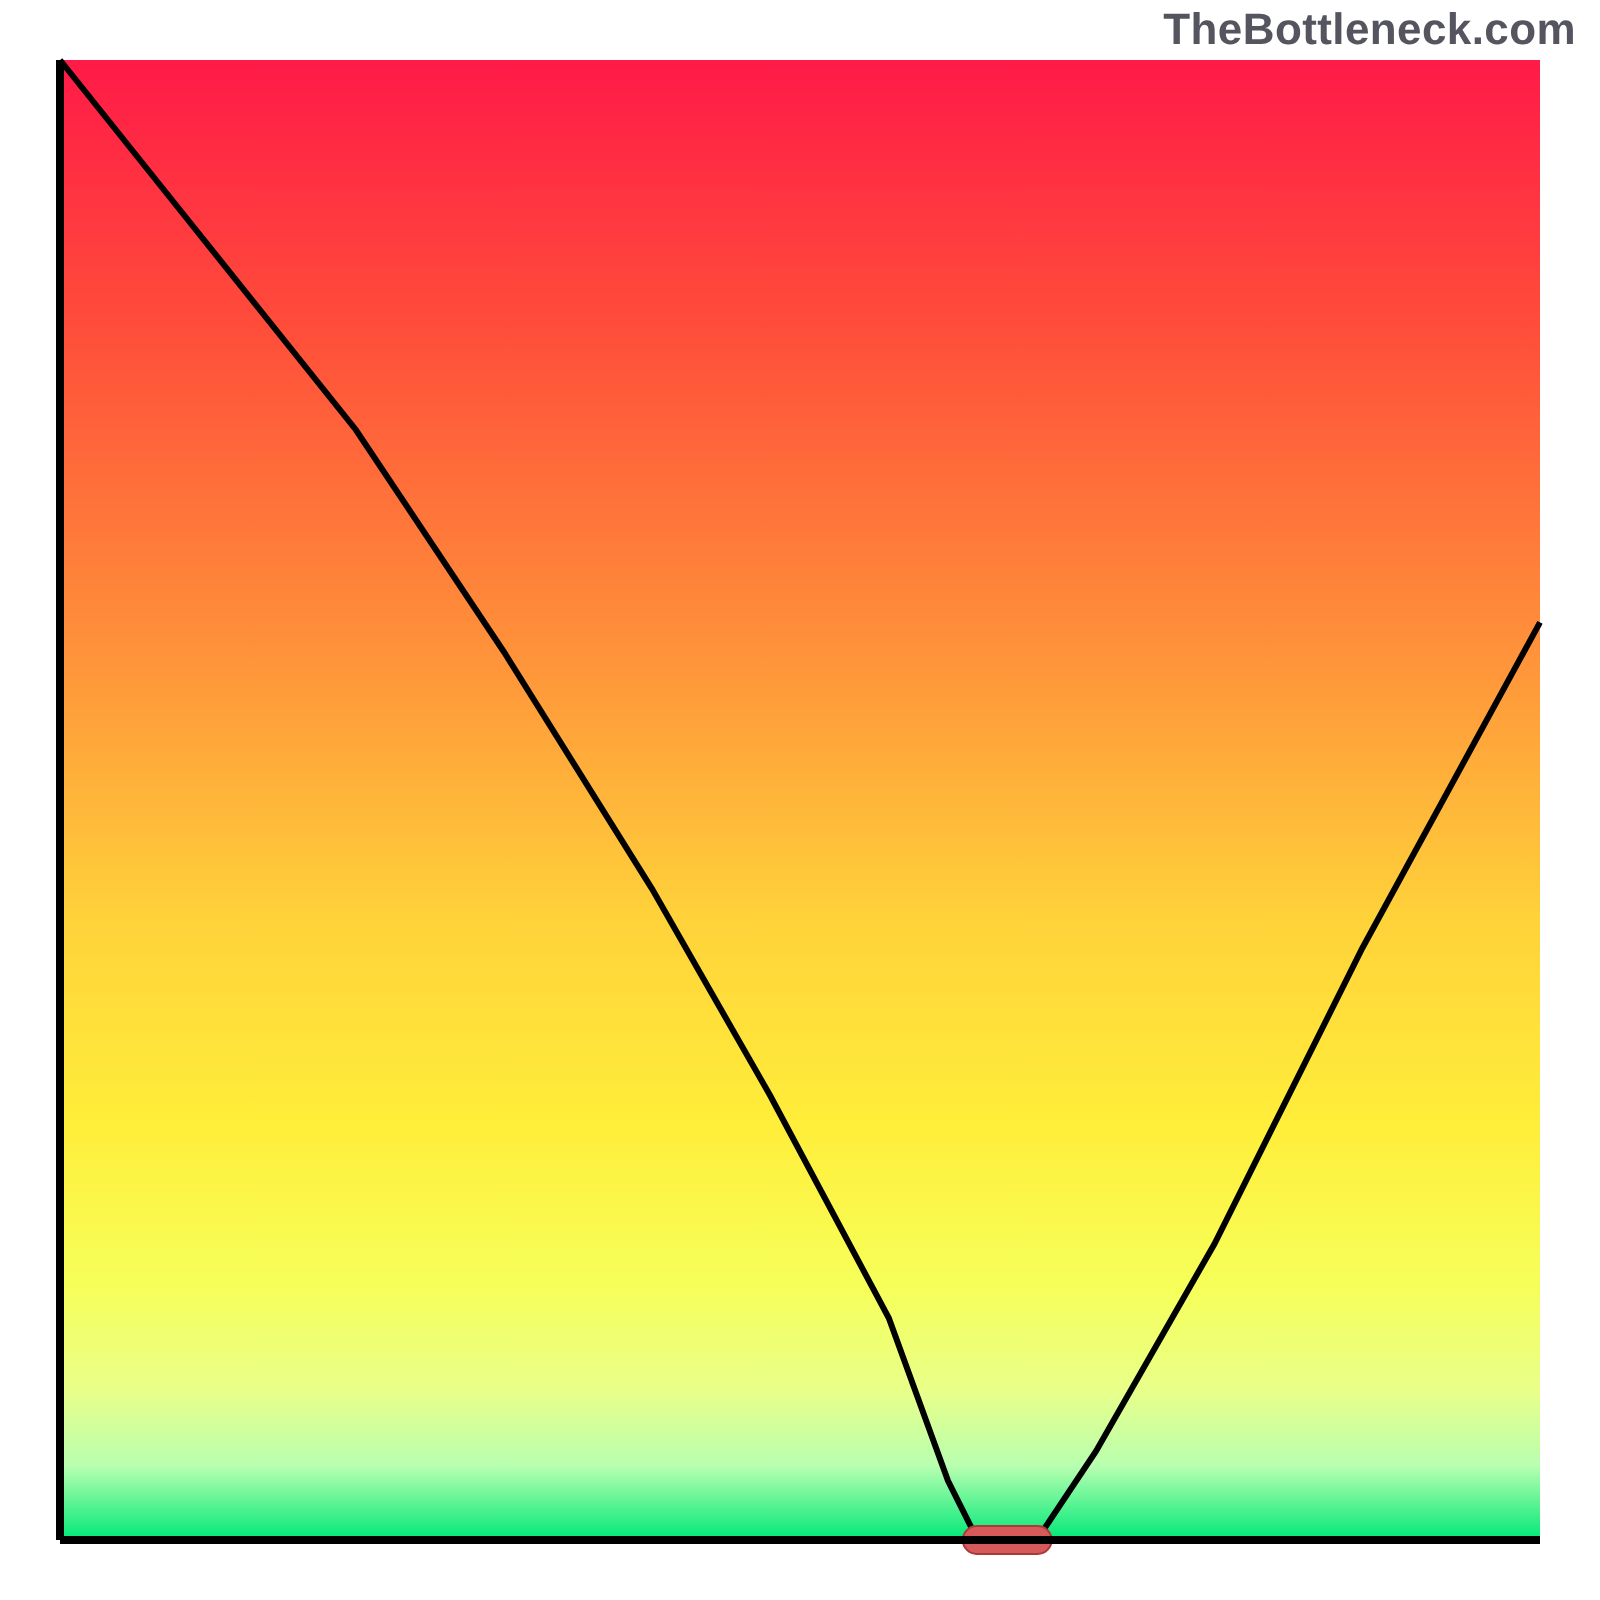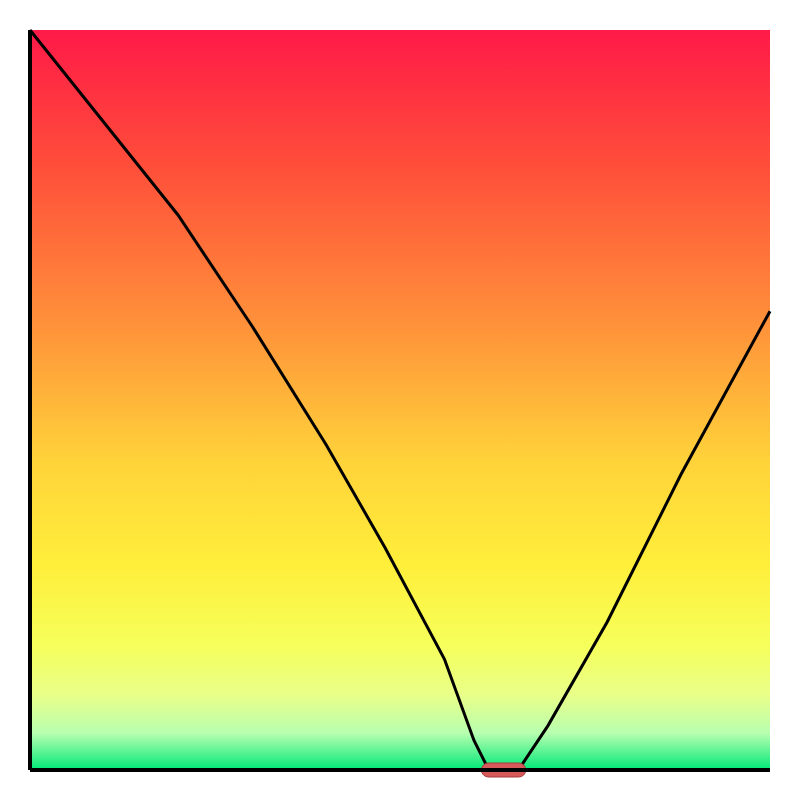--- a/index.html
+++ b/index.html
@@ -28,20 +28,21 @@
   svg.plot {
     position: absolute;
     left: 0;
     top: 0;
   }
 </style>
 </head>
 <body>
 
 <div class="chart-container">
+  <div class="watermark">TheBottleneck.com</div>
   <svg class="plot" width="800" height="800" viewBox="0 0 800 800">
     <defs>
       <linearGradient id="bg-grad" x1="0" y1="0" x2="0" y2="1">
           <stop offset="0%" stop-color="#ff1a48"></stop>
           <stop offset="18%" stop-color="#ff4d3a"></stop>
           <stop offset="40%" stop-color="#ff923a"></stop>
           <stop offset="57.99999999999999%" stop-color="#ffd23a"></stop>
           <stop offset="72%" stop-color="#ffee3a"></stop>
           <stop offset="83%" stop-color="#f6ff5a"></stop>
           <stop offset="90%" stop-color="#e8ff8a"></stop>

